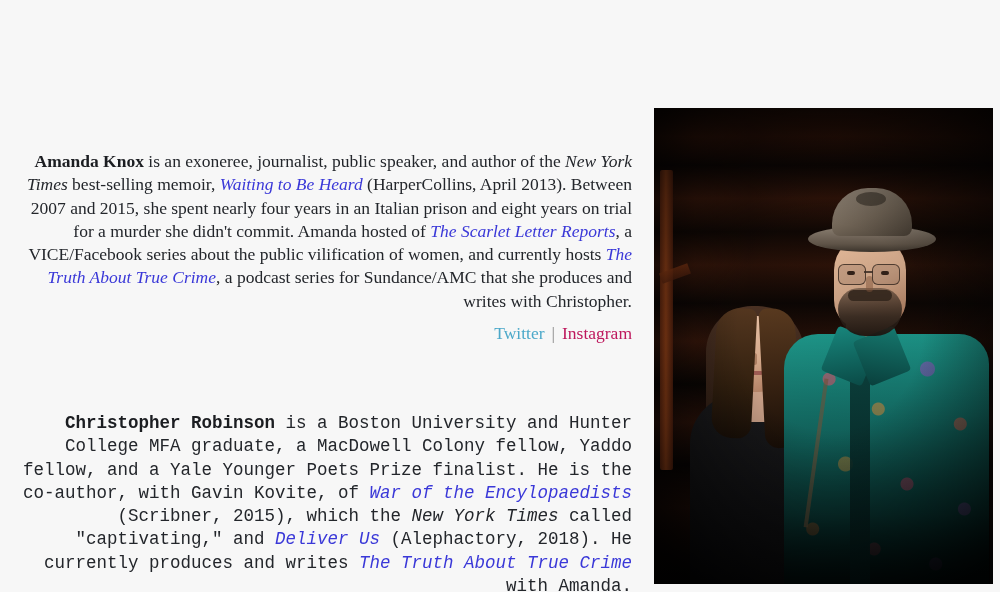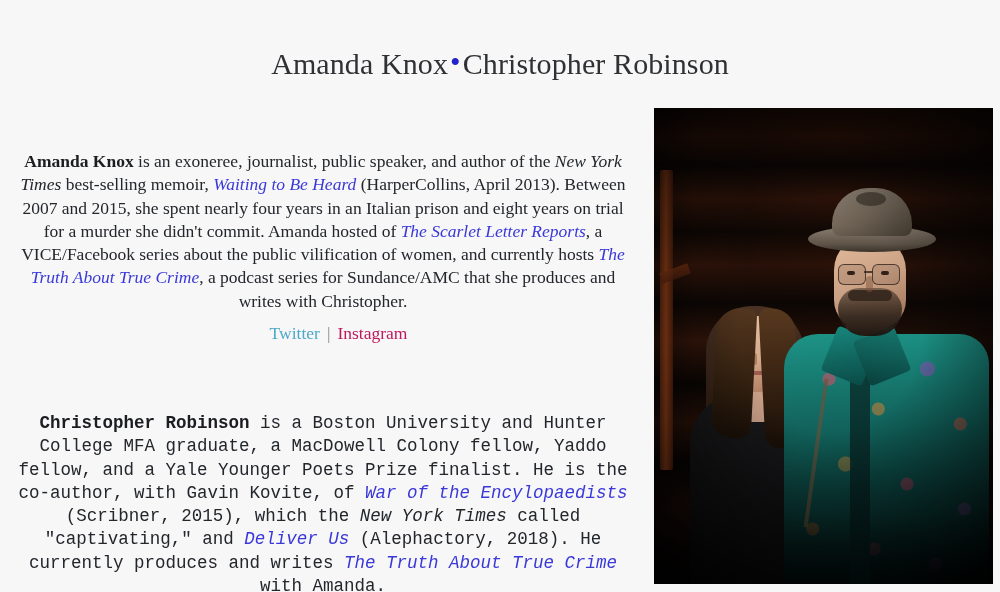--- a/index.html
+++ b/index.html
@@ -54,21 +54,21 @@
     position: absolute;
     left: 14px;
     top: 0;
     width: 618px;
   }
 
   .bio {
     font-size: 17.5px;
     line-height: 23.3px;
     color: #23262b;
-    text-align: center;
+    text-align: right;
   }
   .bio-1 { position: absolute; top: 50px; left: 0; width: 618px; }
   .bio-2 { position: absolute; top: 312px; left: 0; width: 618px; font-family: Liberation Mono, monospace; }
 
   .bio p {
     margin: 0;
   }
   .person-name {
     font-weight: bold;
     color: #1b1d21;
@@ -437,23 +437,20 @@
     inset: 0;
     background: radial-gradient(ellipse 78% 62% at 52% 46%, rgba(0,0,0,0) 35%, rgba(0,0,0,0.55) 78%, rgba(0,0,0,0.88) 100%);
     pointer-events: none;
   }
 </style>
 </head>
 <body>
 
 <div class="page">
 
-  <h1 class="site-title">
-    <span>Amanda Knox</span><span class="title-sep">•</span><span>Christopher Robinson</span>
-  </h1>
 
   <div class="content">
 
     <div class="bio-column">
 
       <div class="bio bio-1">
         <p>
           <span class="person-name">Amanda Knox</span><span class="bio-body"><span> is an exoneree, journalist, public speaker, and author of the </span><em class="italic">New York Times</em><span> best-selling memoir, </span><a class="link" href="#">Waiting to Be Heard</a><span> (HarperCollins, April 2013). Between 2007 and 2015, she spent nearly four years in an Italian prison and eight years on trial for a murder she didn't commit. Amanda hosted of </span><a class="link" href="#">The Scarlet Letter Reports</a><span>, a VICE/Facebook series about the public vilification of women, and currently hosts </span><a class="link" href="#">The Truth About True Crime</a><span>, a podcast series for Sundance/AMC that she produces and writes with Christopher.</span></span>
         </p>
         <div class="social">

